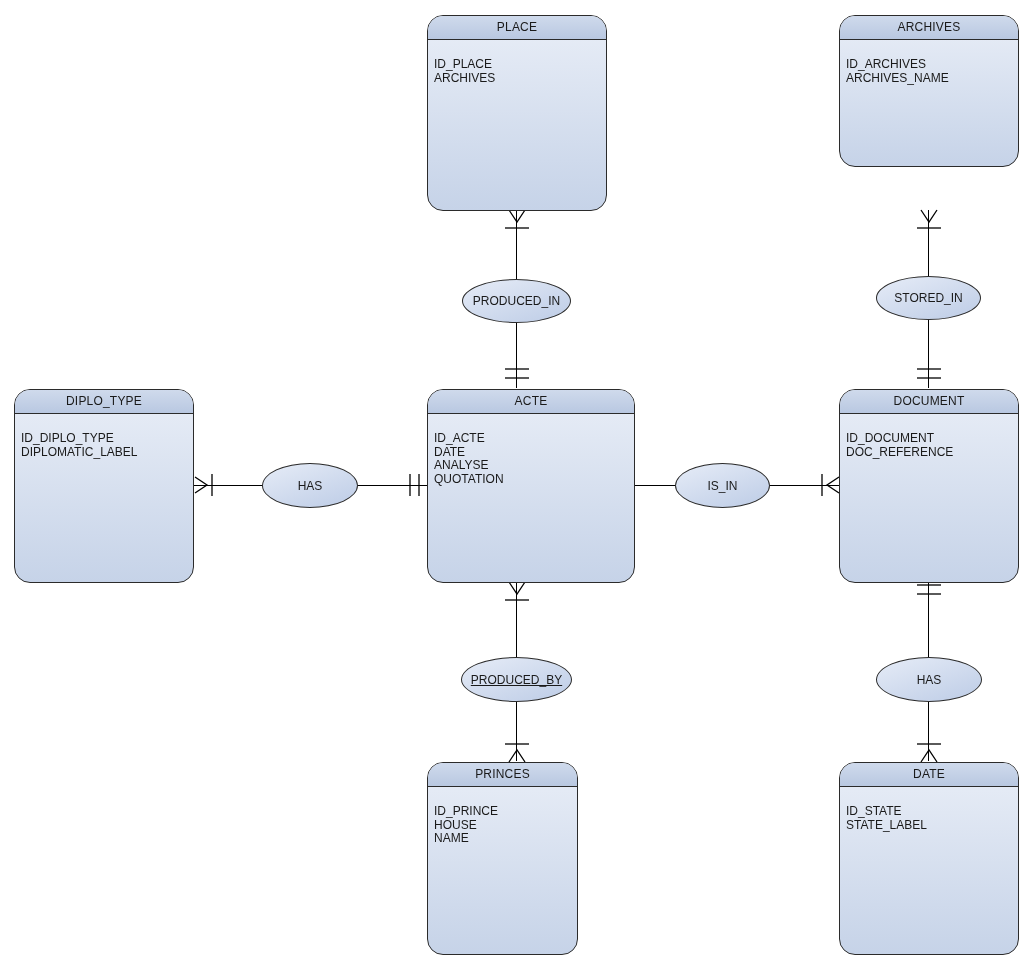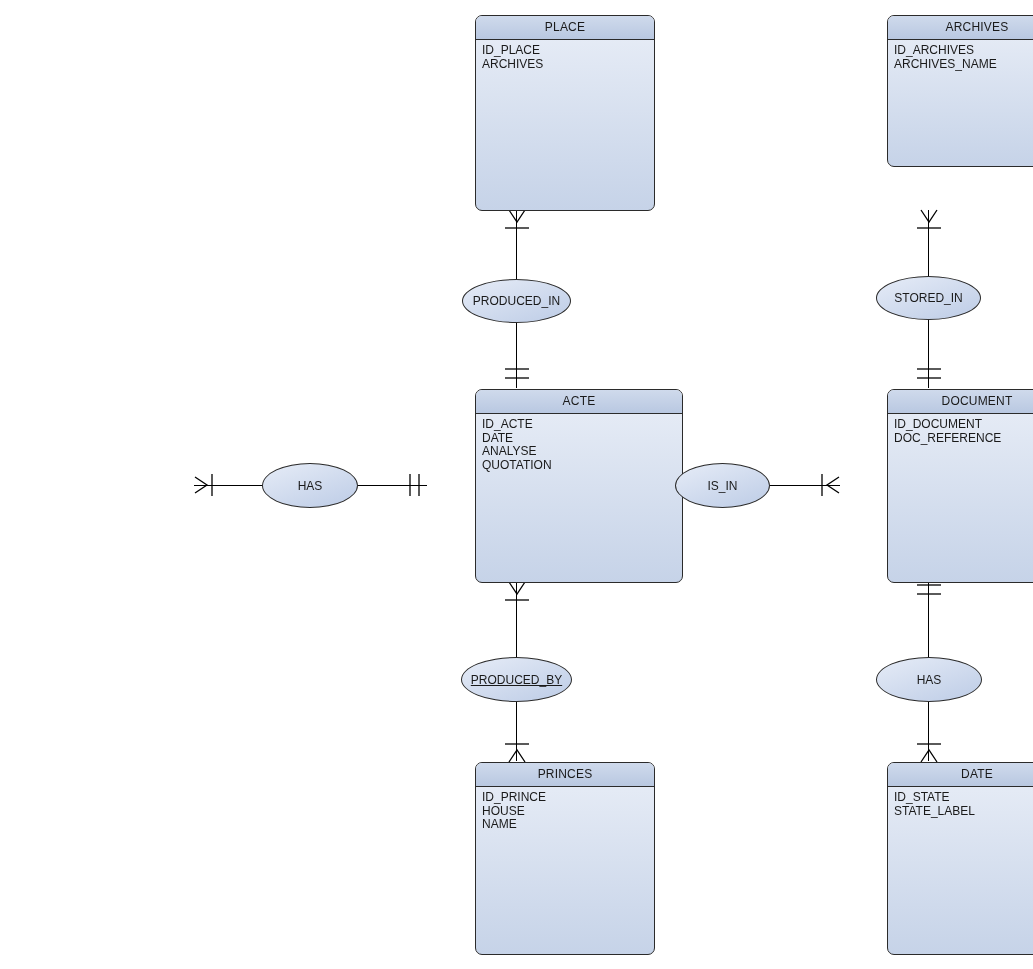--- a/index.html
+++ b/index.html
@@ -1,26 +1,26 @@
 <!DOCTYPE html>
 <html><head>
 <meta charset="utf-8">
 <style>
   html,body{margin:0;padding:0;background:#ffffff;}
   body{width:1033px;height:969px;font-family:"Liberation Sans",sans-serif;-webkit-font-smoothing:antialiased;}
   #canvas{position:relative;width:1033px;height:969px;overflow:hidden;background:#ffffff;}
 
   
-  .entity{position:absolute;border:1px solid #2b2b2b;border-radius:7px;
+  .entity{position:absolute;border:1px solid #2b2b2b;border-radius:16px;
           background:linear-gradient(180deg,#e9eef7 0%,#c6d3e8 100%);
-          box-sizing:border-box;overflow:hidden;z-index:3;margin-left:48px;}
+          box-sizing:border-box;overflow:hidden;z-index:3;}
   .entity-header{height:23px;line-height:23px;text-align:center;font-size:12px;color:#1a1a1a;
                  background:linear-gradient(180deg,#cfdaec 0%,#b9c8e1 100%);
                  border-bottom:1px solid #2b2b2b;letter-spacing:.2px;}
-  .entity-body{padding:4px 0 0 6px;}
+  .entity-body{padding:18px 0 0 6px;}
   .attr{font-size:12px;line-height:13.6px;color:#1a1a1a;white-space:nowrap;}
 
   
   .rel{position:absolute;border:1px solid #2b2b2b;border-radius:50%;
        background:linear-gradient(160deg,#e6ecf7 0%,#bdcce6 100%);
        display:flex;align-items:center;justify-content:center;
        font-size:12px;color:#1a1a1a;box-sizing:border-box;z-index:4;text-align:left;}
 
   
   .ln{position:absolute;background:#000;z-index:1;}
@@ -147,40 +147,47 @@
   </div>
 
   <div class="entity" style="left:839px;top:15px;width:180px;height:152px;">
     <div class="entity-header">ARCHIVES</div>
     <div class="entity-body">
       <div class="attr">ID_ARCHIVES</div>
       <div class="attr">ARCHIVES_NAME</div>
     </div>
   </div>
 
+  <div class="entity" style="left:14px;top:389px;width:180px;height:194px;">
+    <div class="entity-header">DIPLO_TYPE</div>
+    <div class="entity-body">
+      <div class="attr">ID_DIPLO_TYPE</div>
+      <div class="attr">DIPLOMATIC_LABEL</div>
+    </div>
+  </div>
 
   <div class="entity" style="left:427px;top:389px;width:208px;height:194px;">
     <div class="entity-header">ACTE</div>
     <div class="entity-body">
       <div class="attr">ID_ACTE</div>
       <div class="attr">DATE</div>
       <div class="attr">ANALYSE</div>
       <div class="attr">QUOTATION</div>
     </div>
   </div>
 
   <div class="entity" style="left:839px;top:389px;width:180px;height:194px;">
     <div class="entity-header">DOCUMENT</div>
     <div class="entity-body">
       <div class="attr">ID_DOCUMENT</div>
       <div class="attr">DOC_REFERENCE</div>
     </div>
   </div>
 
-  <div class="entity" style="left:427px;top:762px;width:180px;height:193px;">
+  <div class="entity" style="left:427px;top:762px;width:151px;height:193px;">
     <div class="entity-header">PRINCES</div>
     <div class="entity-body">
       <div class="attr">ID_PRINCE</div>
       <div class="attr">HOUSE</div>
       <div class="attr">NAME</div>
     </div>
   </div>
 
   <div class="entity" style="left:839px;top:762px;width:180px;height:193px;">
     <div class="entity-header">DATE</div>

